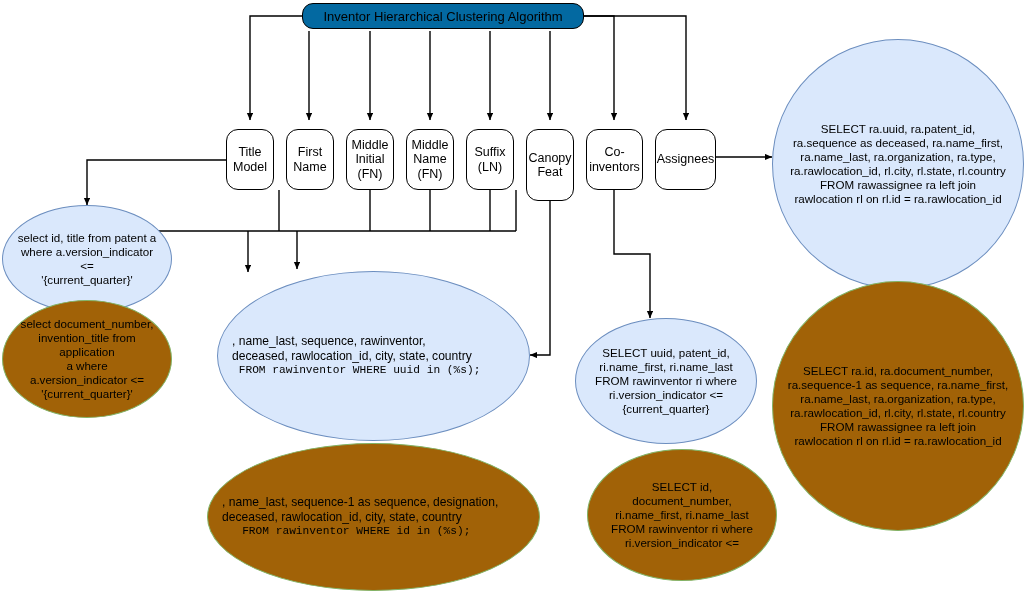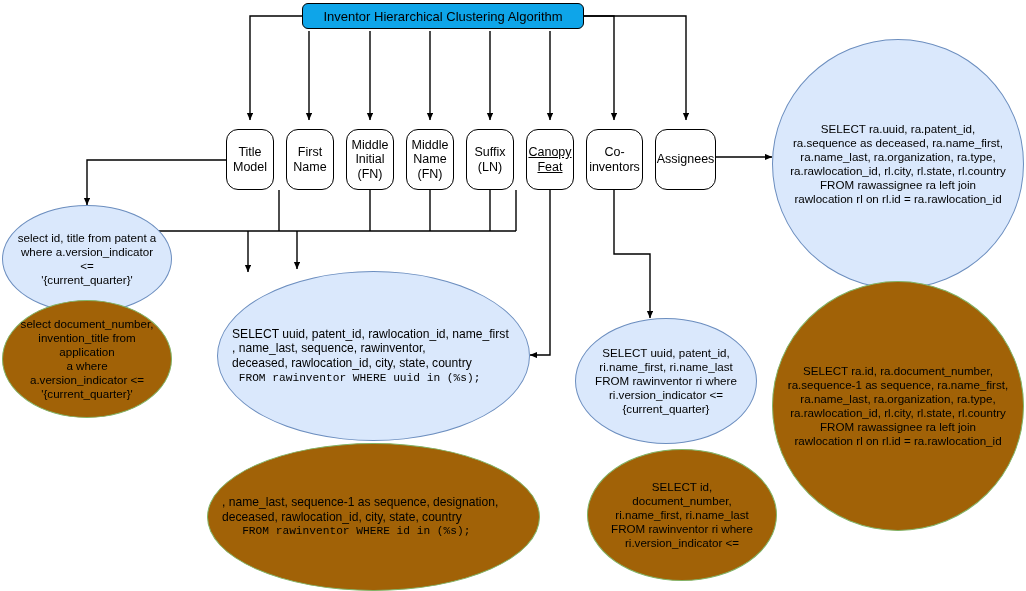--- a/index.html
+++ b/index.html
@@ -6,21 +6,21 @@
   body{width:1026px;height:591px;position:relative;overflow:hidden;
        font-family:"Liberation Sans",sans-serif;color:#000;}
   #canvas{position:absolute;left:0;top:0;width:1026px;height:591px;}
   svg.edges{position:absolute;left:0;top:0;width:1026px;height:591px;pointer-events:none;}
 
   .node{position:absolute;box-sizing:border-box;display:flex;align-items:center;
         justify-content:center;text-align:center;}
 
   .rbox{border:1.4px solid #000;border-radius:12px;background:#fff;
         font-size:12.5px;line-height:14.5px;}
-  .titlebox{border:1.4px solid #000;border-radius:6px;background:#0ea5e9;
+  .titlebox{border:1.4px solid #000;border-radius:11px;background:#0369a1;
         font-size:13px;}
 
   .ell{border-radius:50%;text-align:center;display:flex;align-items:center;
        justify-content:center;}
   .ell.blue{background:#dae8fc;border:1.2px solid #6c8ebf;}
   .ell.green{background:#a16207;border:1.2px solid #82b366;}
   .ell .txt{padding:0 14px;width:100%;}
   .s115{font-size:11.6px;line-height:14px;}
   .s12{font-size:12.1px;line-height:14.6px;}
   .mono{font-family:"Liberation Mono",monospace;font-size:11.2px;}
@@ -83,21 +83,21 @@
   </div>
   <div class="node rbox" style="left:346px;top:129px;width:48px;height:61px;">
     <span>Middle<br>Initial<br>(FN)</span>
   </div>
   <div class="node rbox" style="left:406px;top:129px;width:48px;height:61px;">
     <span>Middle<br>Name<br>(FN)</span>
   </div>
   <div class="node rbox" style="left:466px;top:129px;width:48px;height:61px;">
     <span>Suffix<br>(LN)</span>
   </div>
-  <div class="node rbox" style="left:526px;top:129px;width:48px;height:61px;text-decoration:underline;">
+  <div class="node rbox" style="left:526px;top:129px;width:48px;height:72px;">
     <span>Canopy<br>Feat</span>
   </div>
   <div class="node rbox" style="left:586px;top:129px;width:57px;height:61px;">
     <span>Co-<br>inventors</span>
   </div>
   <div class="node rbox" style="left:655px;top:129px;width:61px;height:61px;">
     <span>Assignees</span>
   </div>
 
   <div class="node ell blue" style="left:2px;top:205px;width:170px;height:108px;">
@@ -112,21 +112,20 @@
     <div class="txt s115">
         <div>select document_number,</div>
         <div>invention_title from <span class="b">application</span></div>
         <div>a where a.version_indicator &lt;=</div>
         <div>'{current_quarter}'</div>
       </div>
   </div>
 
   <div class="node ell blue" style="left:217px;top:271px;width:313px;height:170px;">
     <div class="txt lft s12">
-        <div>SELECT uuid, patent_id, rawlocation_id, name_first</div>
         <div>, name_last, sequence, rawinventor,</div>
         <div>deceased, rawlocation_id, city, state, country</div>
         <div class="mono nowrapline"> FROM <span class="b">rawinventor</span> WHERE uuid in (%s);</div>
       </div>
   </div>
 
   <div class="node ell green" style="left:207px;top:443px;width:333px;height:148px;">
     <div class="txt lft s12">
         <div>, name_last, sequence-1 as sequence, designation,</div>
         <div>deceased, rawlocation_id, city, state, country</div>

